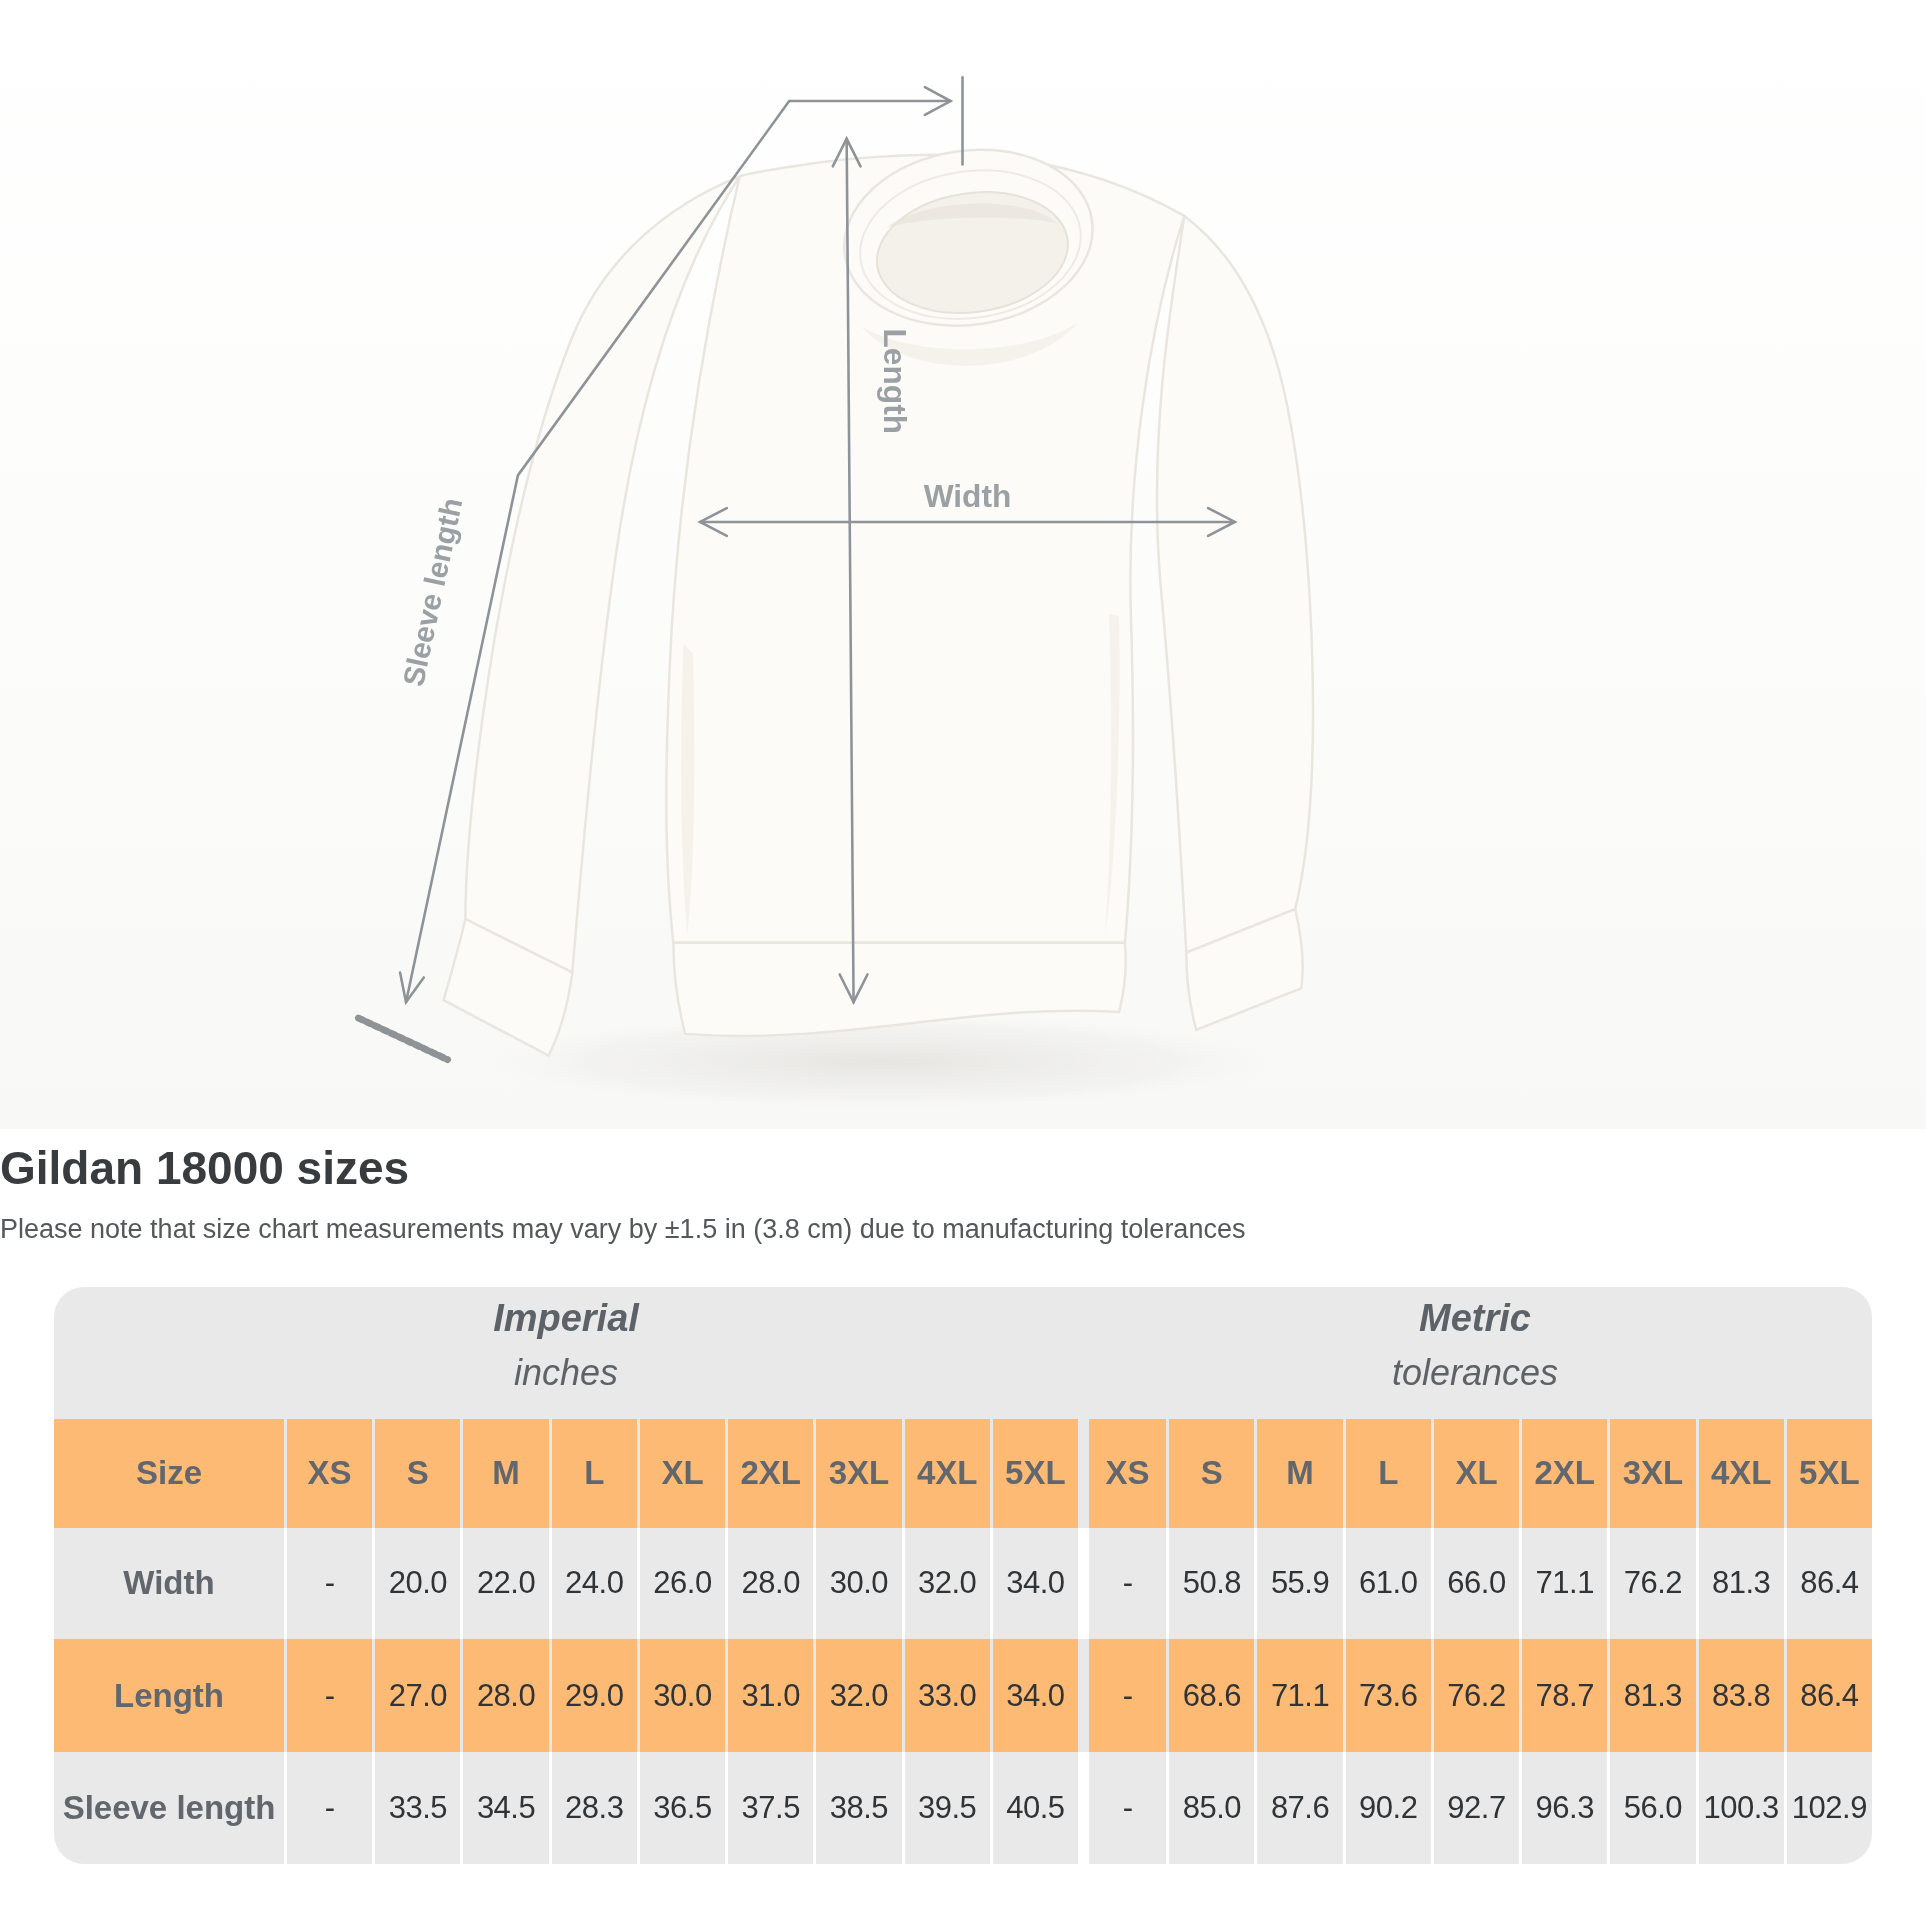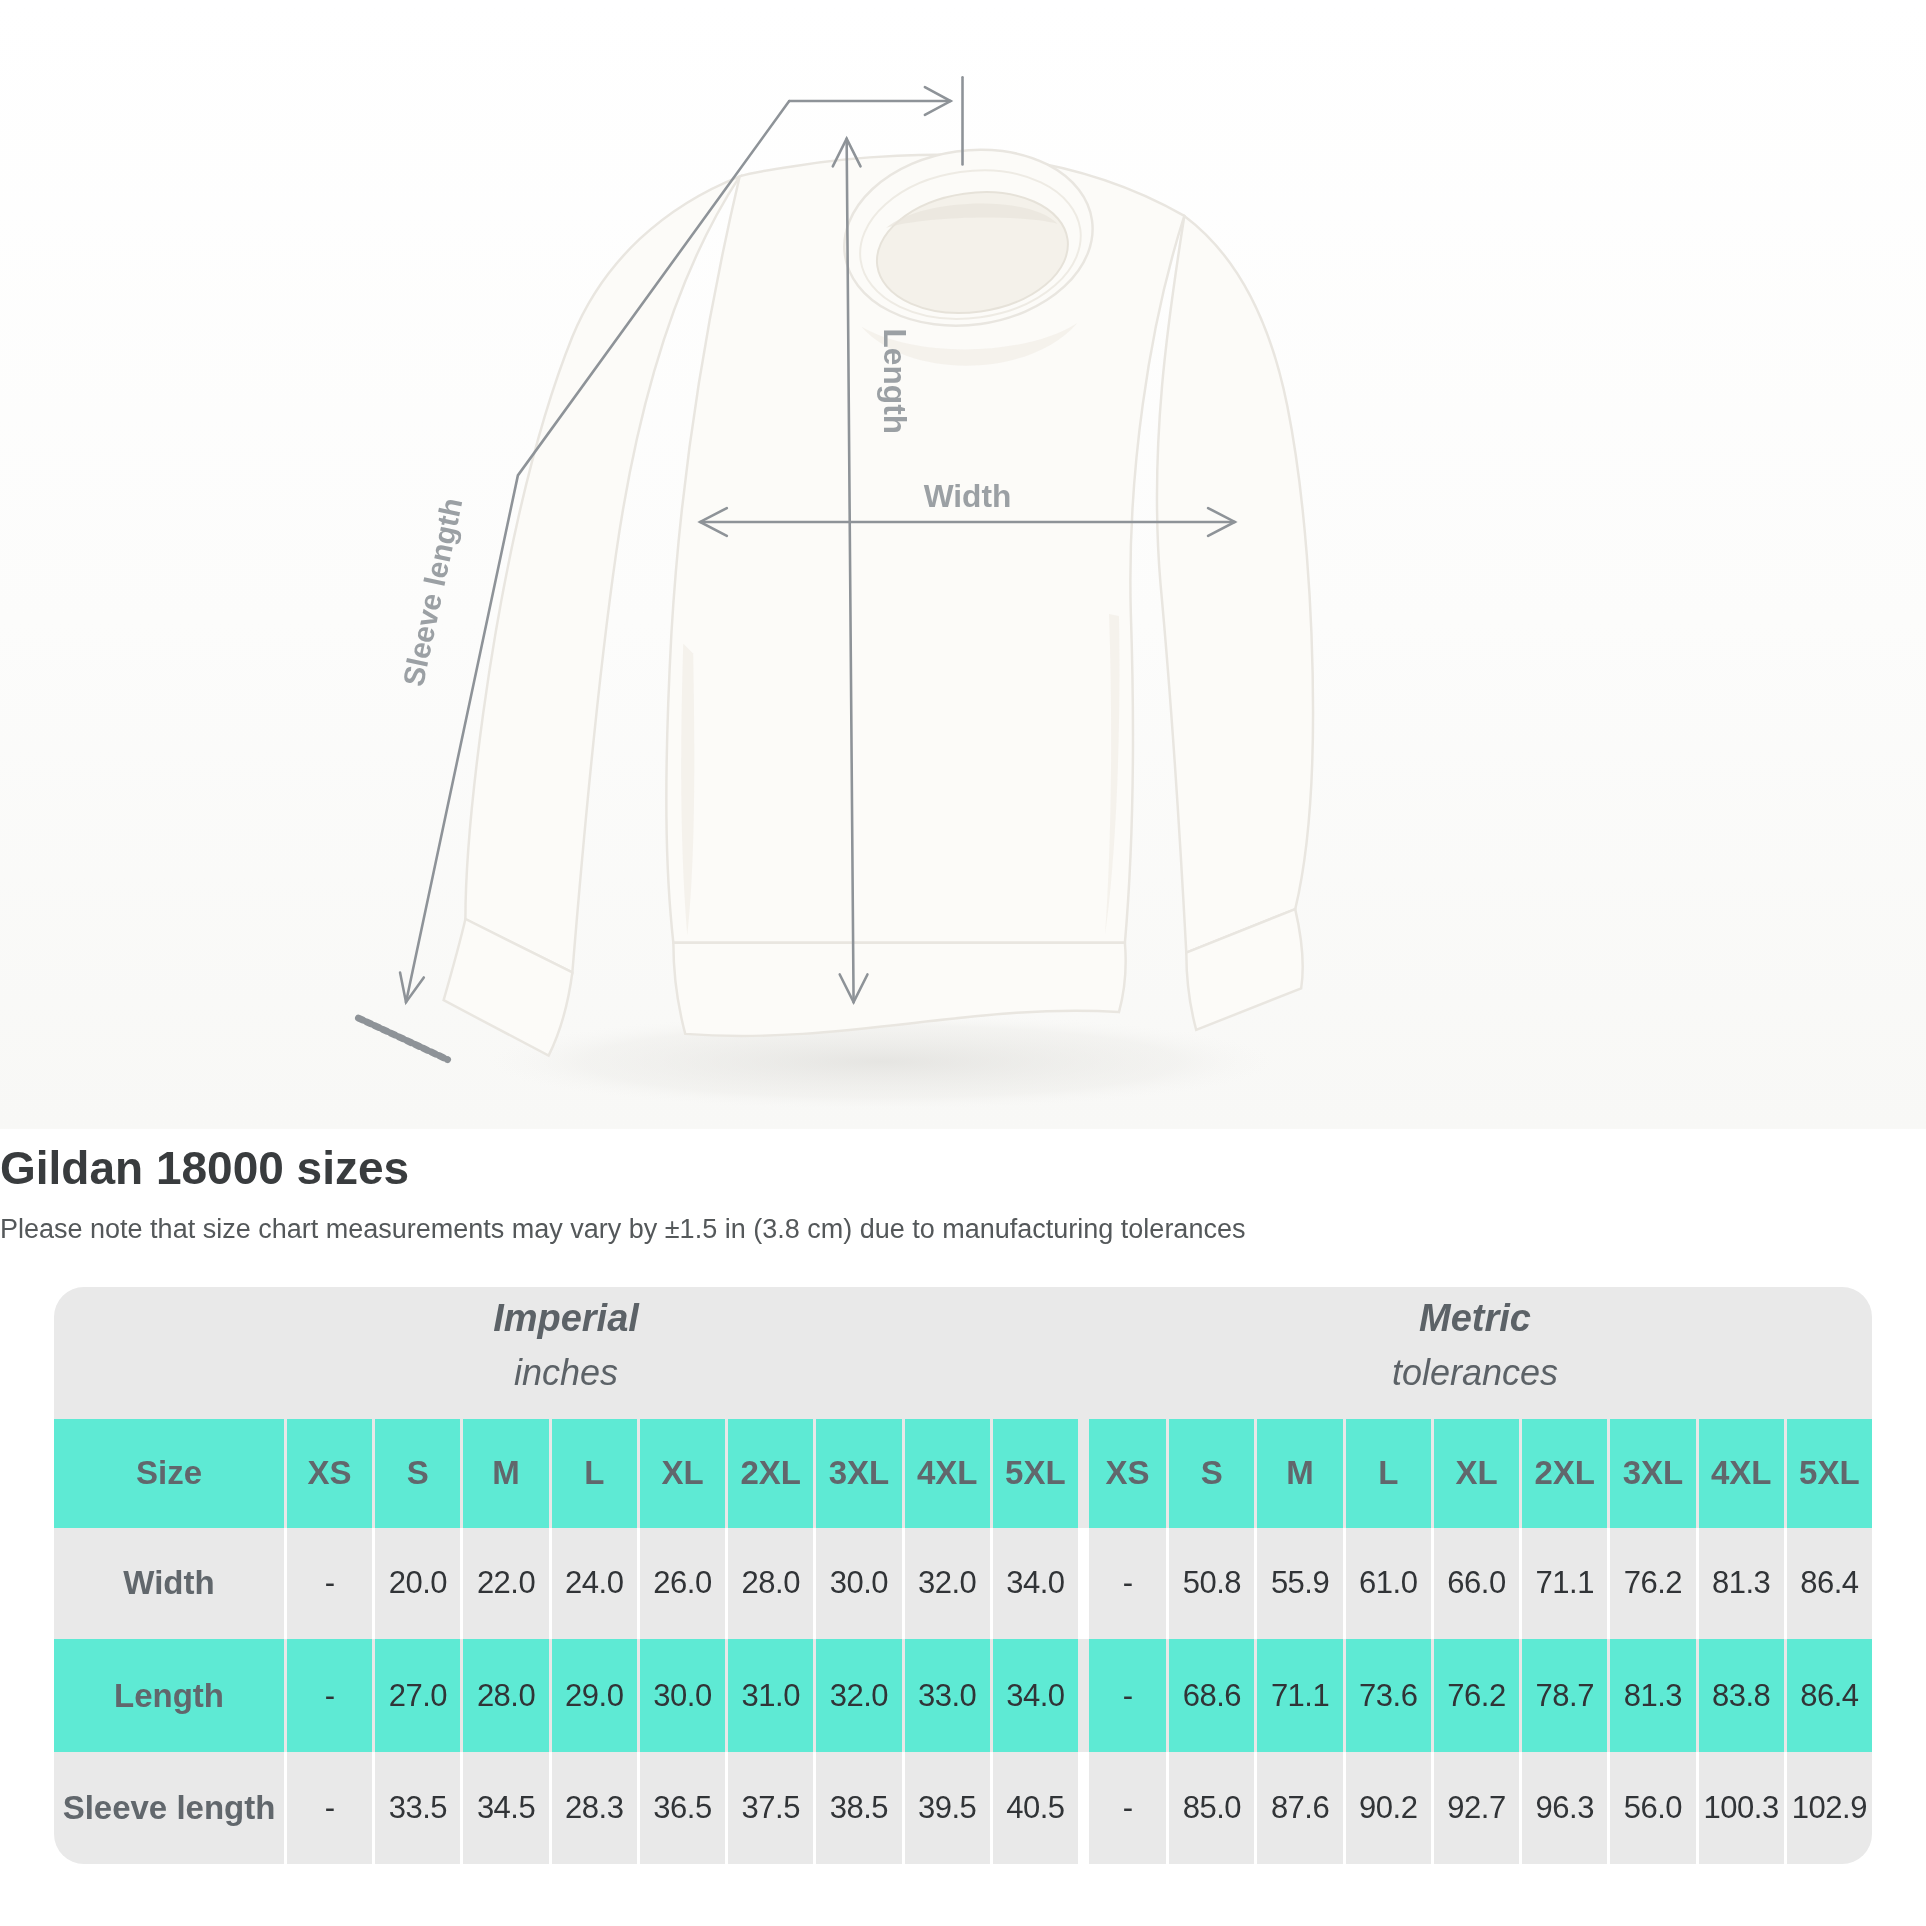--- a/index.html
+++ b/index.html
@@ -36,21 +36,21 @@
   .group-name{font-size:38px;font-weight:bold;font-style:italic;color:#5c6267;}
   .group-unit{font-size:36px;font-style:italic;color:#5c6267;margin-top:12px;}
   .t-sizes{height:109px;}
   .t-row{height:112px;}
   .t-row.r2{height:113px;}
   .cell{
     display:flex;align-items:center;justify-content:center;
     box-sizing:border-box;min-width:0;
   }
   
-  .row-white .cell{background:#5eead4;border-left:3px solid #e8e8e8;}
+  .row-white .cell{background:#fdba74;border-left:3px solid #e8e8e8;}
   .row-white .cell.first{border-left:none;}
   .row-white .cell.group-start{border-left:11px solid #e9e9e9;}
   
   .row-gray .cell{background:#e9e9e9;border-left:3px solid #ffffff;}
   .row-gray .cell.first{border-left:none;}
   .row-gray .cell.group-start{border-left:11px solid #ffffff;}
   .head-label{font-size:33px;font-weight:bold;color:#61676c;}
   .row-label{font-size:33px;font-weight:bold;color:#61676c;}
   .val{font-size:31px;color:#313437;letter-spacing:-0.5px;}
 </style>

